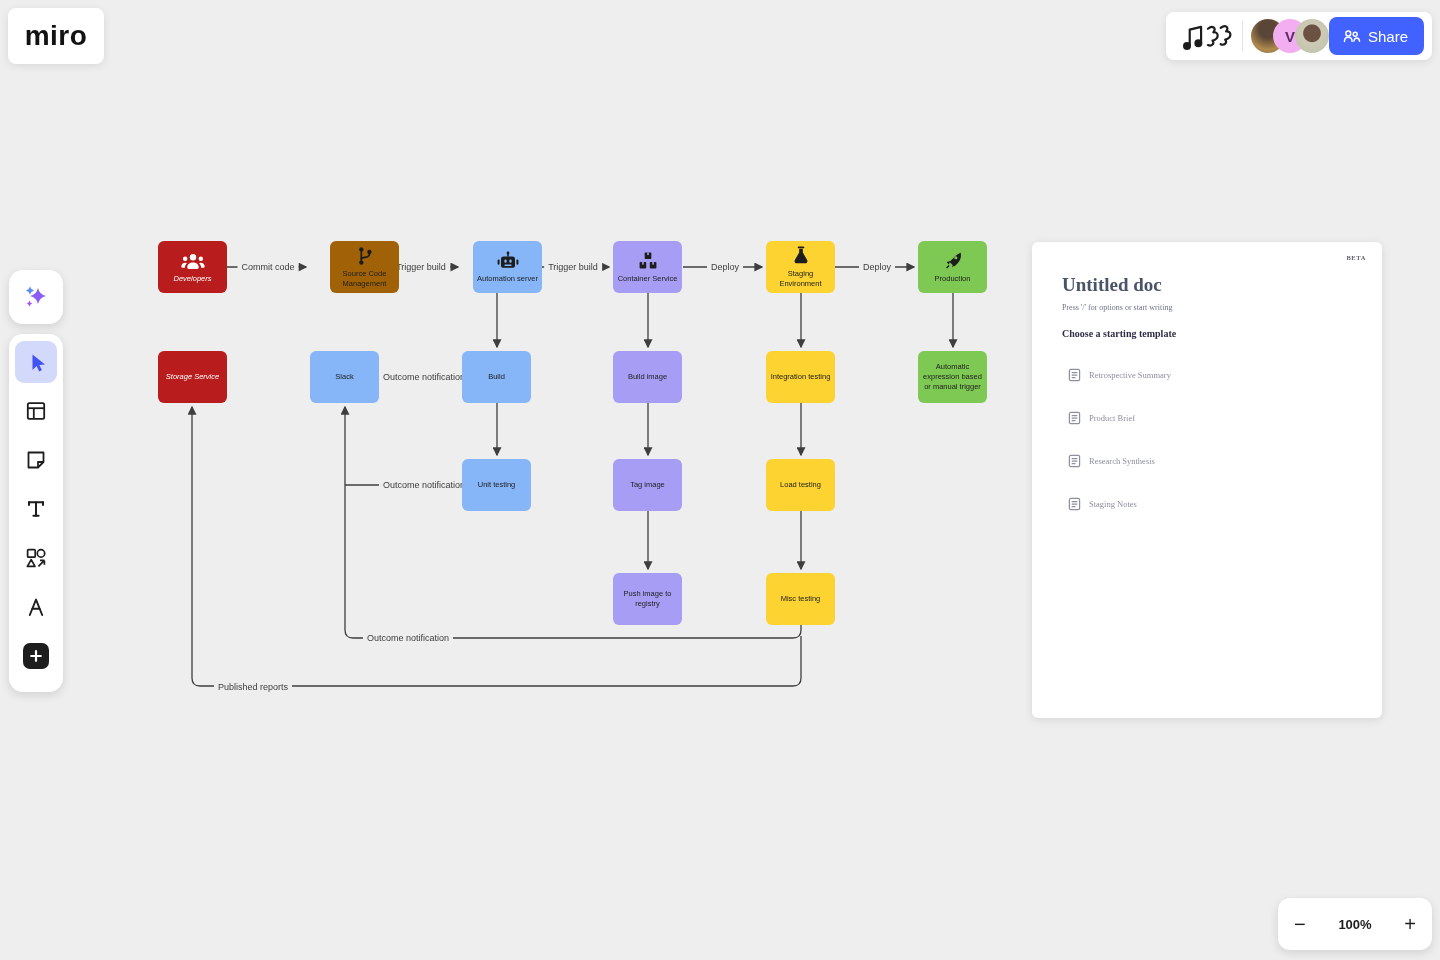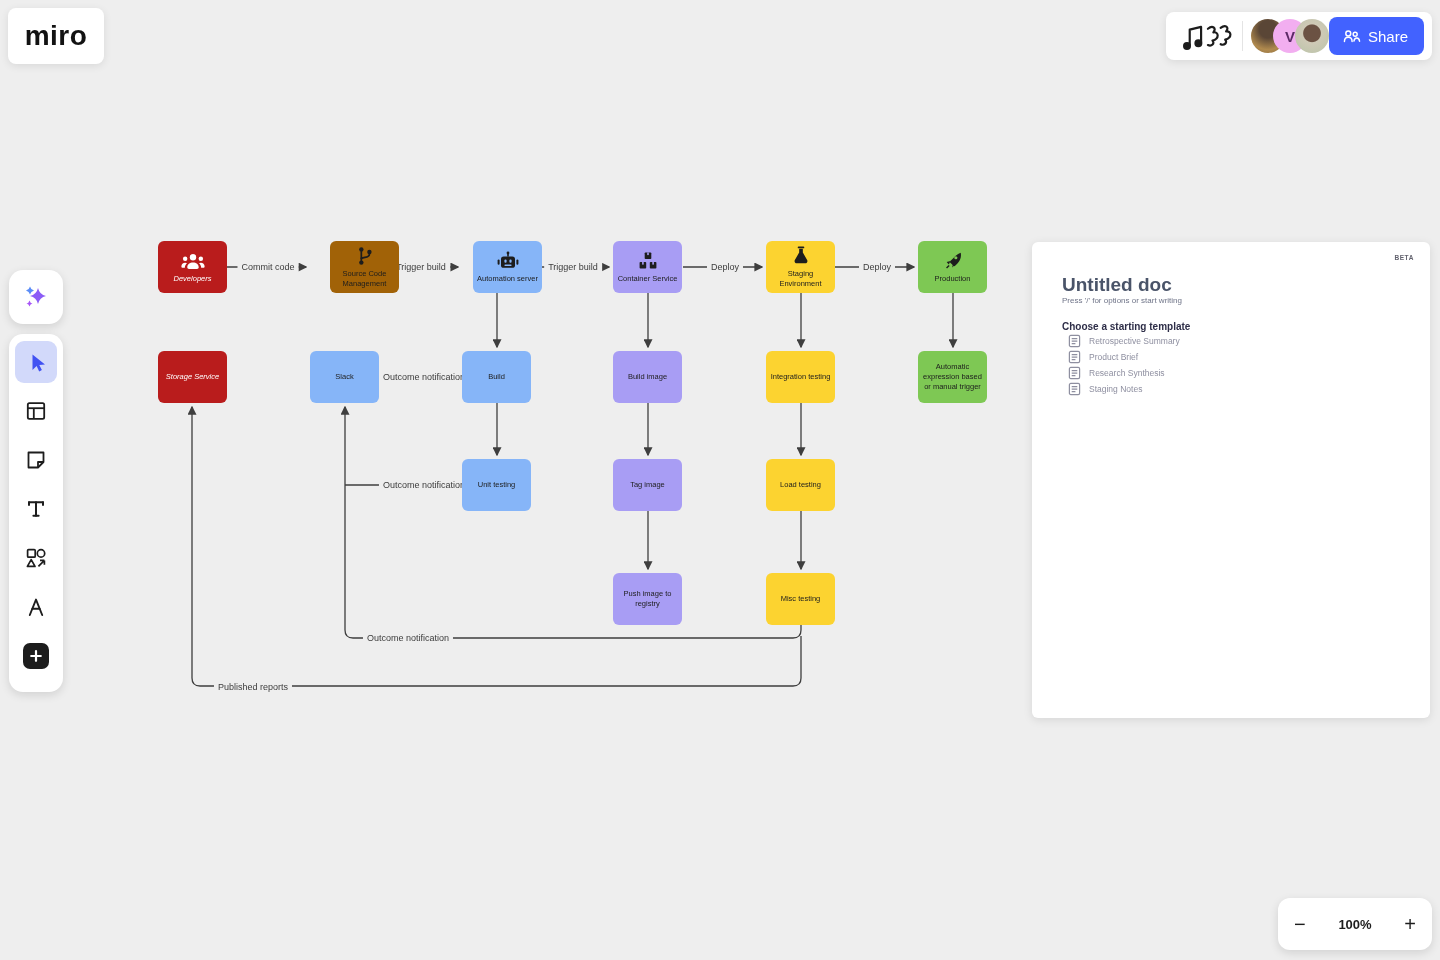--- a/index.html
+++ b/index.html
@@ -39,26 +39,26 @@
   .node { position:absolute; width:69px; height:52px; border-radius:6px; display:flex; flex-direction:column; align-items:center; justify-content:center; gap:2px; padding:3px 2px; text-align:center; font-size:7.5px; line-height:1.3; color:#1d1d1d; font-weight:500; cursor:pointer; }
   .n-dark   { background:#b91c1c; color:#fff;font-style:italic; }
   .n-red    { background:#a16207;margin-left:20px; }
   .n-blue   { background:#86b5f8; }
   .n-purple { background:#a89df4; }
   .n-yellow { background:#fcd330; }
   .n-green  { background:#7ec854; }
   .node-icon { height:22px; display:flex; align-items:center; justify-content:center; }
 
   
-  .doc-panel { left:1032px; top:242px; width:398px; height:476px; border-radius:6px; padding:14px 16px 4px 30px; box-shadow:0 2px 10px rgba(0,0,0,.10); }
+  .doc-panel { left:1032px; top:242px; width:350px; height:476px; border-radius:6px; padding:14px 16px 4px 30px; box-shadow:0 2px 10px rgba(0,0,0,.10);font-family:Liberation Serif, serif; }
   .beta-badge { position:absolute; top:12px; right:16px; font-size:6.5px; letter-spacing:.6px; color:#62626e; font-weight:700; }
   .doc-title { margin-top:18px; font-size:19px; font-weight:600; color:#4a5469; }
-  .doc-hint { font-size:8px; color:#6f7488; }
+  .doc-hint { margin-top:7px; font-size:8px; color:#6f7488; }
   .doc-section { margin-top:16px; font-size:10px; font-weight:700; color:#2e2e48; }
-  .tpl-item { display:flex; align-items:center; gap:8px; margin-top:2px; padding-left:6px; cursor:pointer; }
+  .tpl-item { display:flex; align-items:center; gap:8px; margin-top:29px; padding-left:6px; cursor:pointer; }
   .tpl-label { font-size:8.5px; color:#8e8fa0; }
 
   
   .zoom-bar { left:1278px; top:898px; width:154px; height:52px; border-radius:12px; display:flex; align-items:center; justify-content:space-between; padding:0 16px; box-shadow:0 3px 10px rgba(0,0,0,.12); }
   .zoom-btn { background:none; border:0; font-size:20px; color:#1d1d1d; cursor:pointer; line-height:1; font-family:"Liberation Sans",sans-serif; }
   .zoom-value { font-size:13px; font-weight:700; color:#1d1d1d; }
 </style>
 </head>
 <body>
 

